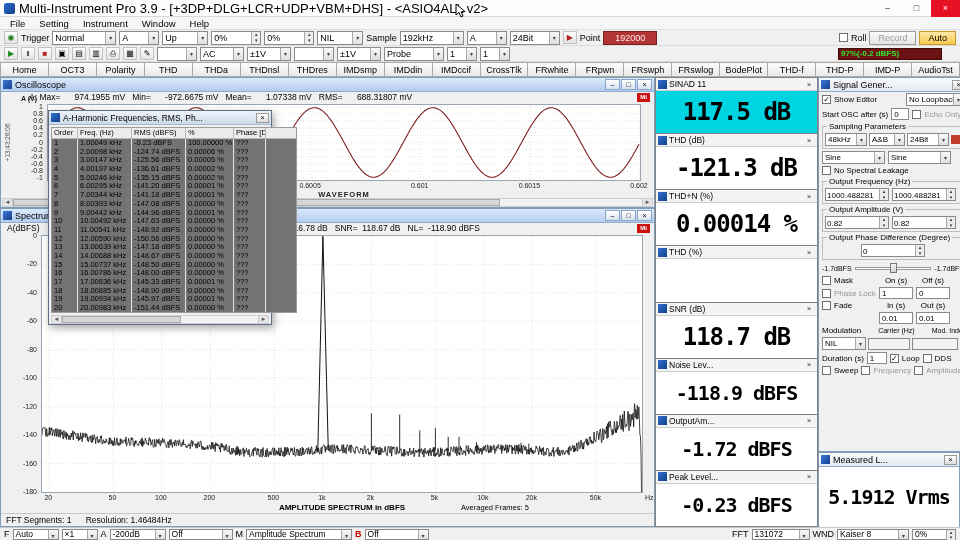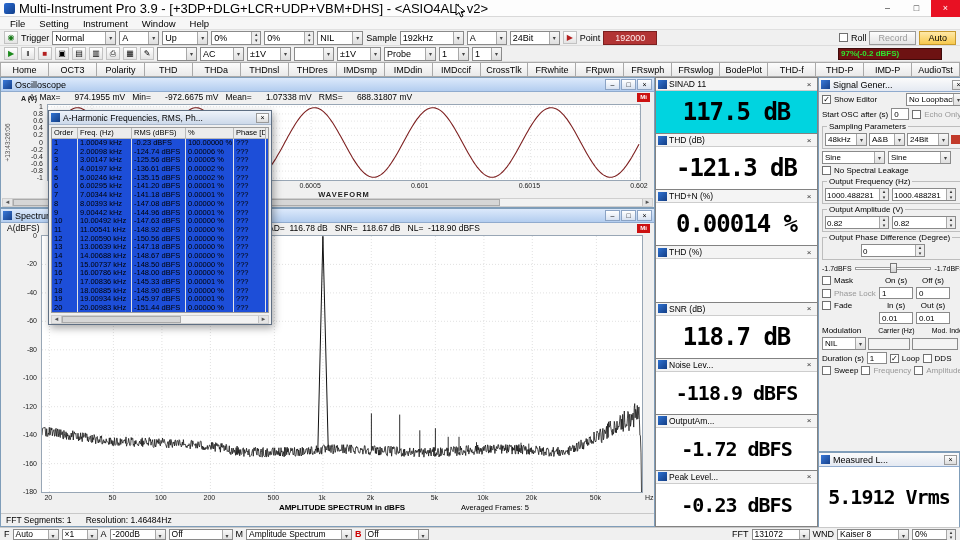--- a/index.html
+++ b/index.html
@@ -59,21 +59,21 @@
 .scrollbar{position:absolute;height:9px;background:#f2f2f2;border:1px solid #cfcfcf;display:flex;align-items:stretch}
 .sbarrow{width:10px;background:#e5e5e5;border-right:1px solid #c4c4c4;font-size:6px;line-height:7px;text-align:center;color:#555;flex:none}
 .sbarrow.r{border-left:1px solid #c4c4c4;border-right:none}
 .sbthumb{background:#d6d6d6;border:1px solid #aaa;flex:none}
 .sbtrack{flex:1}
 
 #hdlg{position:absolute;left:48px;top:110px;width:224px;height:215px;background:#f0f0f0;
  border:1px solid #5f6f83;box-shadow:2px 3px 8px rgba(0,0,0,.35);z-index:30}
 #hdlg .dtitle{height:14px;background:linear-gradient(#eef3fa,#cdd9ea);border-bottom:1px solid #a9b8cc;
  display:flex;align-items:center;gap:3px;padding:0 2px;font-size:8.5px;white-space:nowrap;overflow:hidden}
-#htable{position:absolute;left:2px;top:16px;width:218px;height:186px;background:#1d4ed8;border:1px solid #9b9b9b;overflow:hidden}
+#htable{position:absolute;left:2px;top:16px;width:246px;height:186px;background:#737373;border:1px solid #9b9b9b;overflow:hidden}
 #hhdr{display:flex;height:11px;background:#ececec;border-bottom:1px solid #b9b9b9}
 .hc{display:block;flex:none;padding-left:2px;border-right:1px solid #e4e4e4;font-size:7.5px;line-height:8.6px;
  white-space:nowrap;overflow:hidden}
 .hc.hdr{border-right:1px solid #b9b9b9;line-height:10px;background:#ececec}
 .c0{width:26px}.c1{width:54px}.c2{width:54px}.c3{width:48px}.c4{width:32px}
 .hrow{display:flex;height:8.7px}
 #hscroll{left:2px;top:204px;width:218px}
 .wx{width:13px;height:10px;border:1px solid #9a9a9a;background:linear-gradient(#fff,#dcdcdc);
  font-size:7px;line-height:8px;text-align:center;margin-left:auto;flex:none}
 
@@ -220,21 +220,21 @@
       <span class="arw">▾</span>
     </div>
   <div class="combo" style="width:40px">
       <span class="txt"></span>
       <span class="arw">▾</span>
     </div>
   <div class="combo" style="width:44px">
       <span class="txt">±1V</span>
       <span class="arw">▾</span>
     </div>
-  <div class="combo" style="width:52px">
+  <div class="combo" style="width:60px">
       <span class="txt">Probe</span>
       <span class="arw">▾</span>
     </div>
   <div class="combo" style="width:30px">
       <span class="txt">1</span>
       <span class="arw">▾</span>
     </div>
   <div class="combo" style="width:30px">
       <span class="txt">1</span>
       <span class="arw">▾</span>

